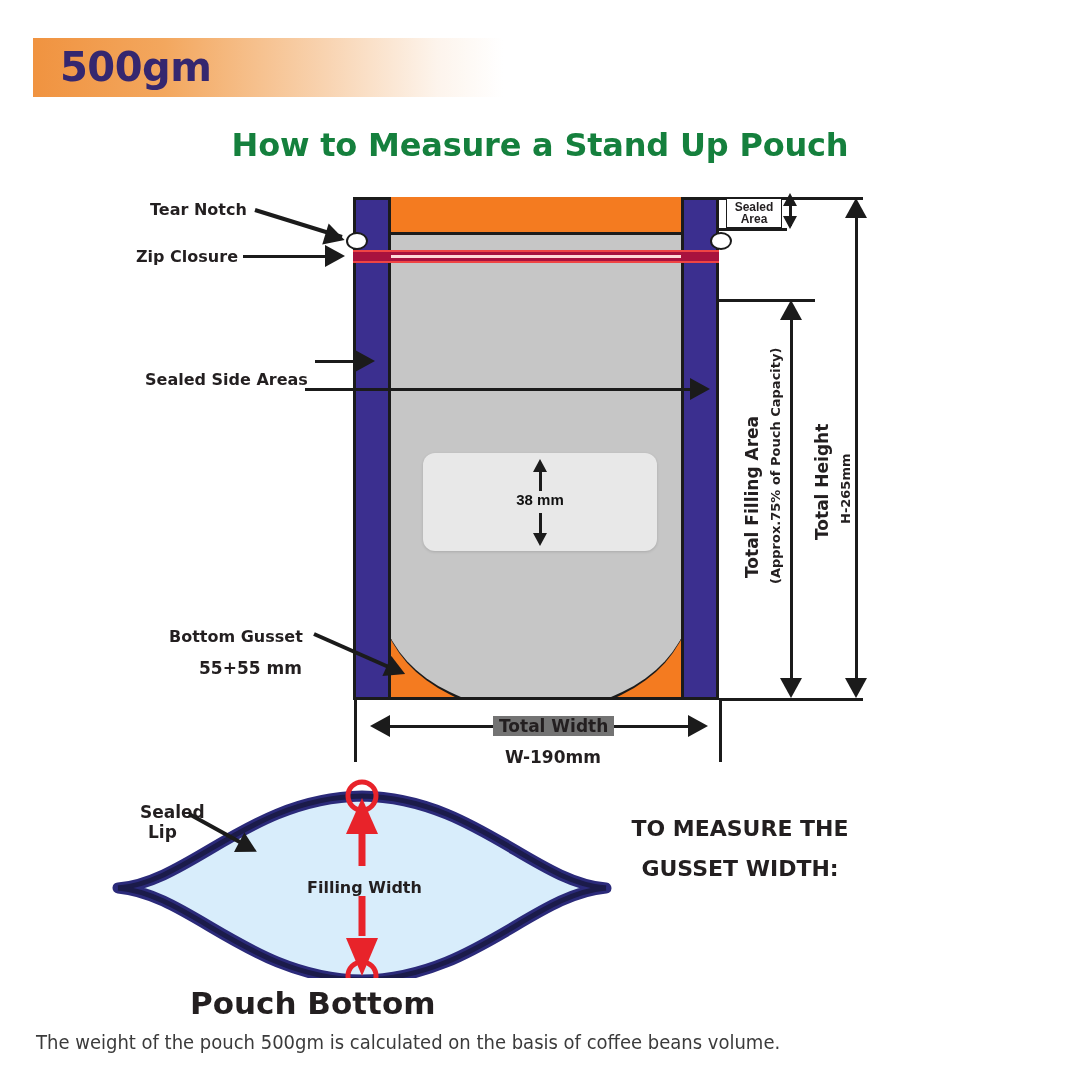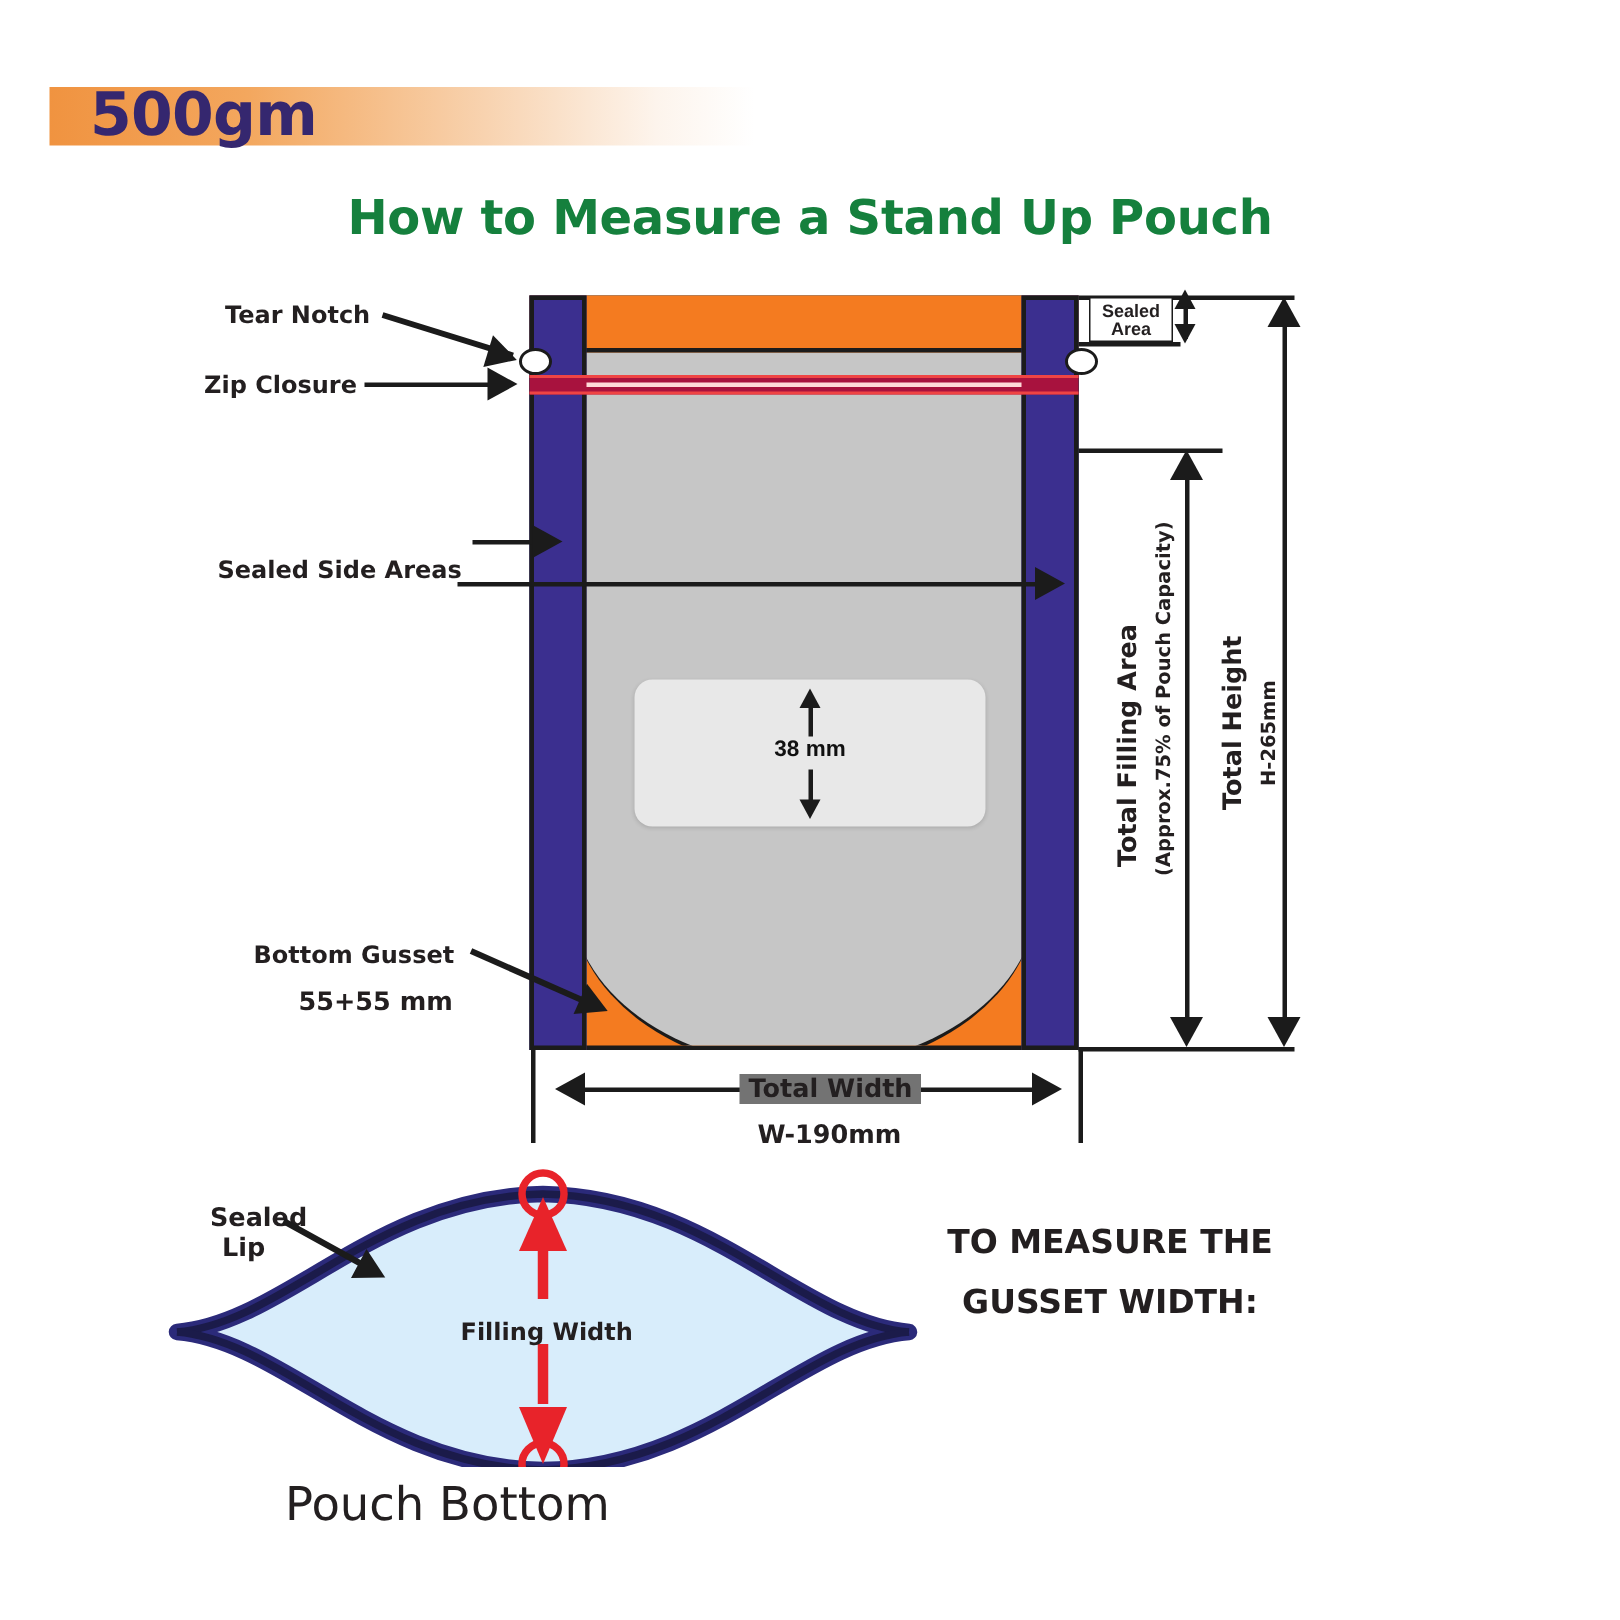--- a/index.html
+++ b/index.html
@@ -22,23 +22,22 @@
     width: 1080px;
     height: 1080px;
   }
 
   
   #weight-badge {
     position: absolute;
     left: 33px;
     top: 38px;
     width: 470px;
-    height: 39px;
+    height: 59px;
     background: linear-gradient(90deg, #f09340 0%, #f3a75e 28%, #f8d3b0 62%, #fdf4ec 86%, #ffffff 100%);
-    margin-top: 20px;
   }
   #weight-badge-label {
     position: absolute;
     left: 27px;
     top: 50%;
     transform: translateY(-52%);
     font-size: 40px;
     font-weight: bold;
     color: #35276f;
     letter-spacing: -0.5px;
@@ -199,21 +198,21 @@
     text-align: center;
     line-height: 1.0;
   }
   #sealed-area-label { font-size: 12px; font-weight: bold; color: #231f20; }
 
   
   #gusset-diagram { position: absolute; left: 100px; top: 778px; width: 520px; height: 200px; }
   #pouch-bottom-title {
     position: absolute;
     left: 190px; top: 985px;
-    font-size: 31px; font-weight: normal; color: #231f20;
+    font-size: 31px; font-weight: bold; color: #231f20;
     font-family: "DejaVu Sans", sans-serif;
     text-align: right;
   }
   .right-copy {
     position: absolute;
     width: 360px;
     text-align: center;
     font-family: "DejaVu Sans", sans-serif;
     color: #231f20;
   }
@@ -357,14 +356,15 @@
   </svg>
   <div class="ah-right" style="left:238px; top:836px; transform: rotate(28deg);"></div>
 
   <div class="anno" style="left:307px; top:878px; font-size:16px;">Filling Width</div>
 
   <div id="pouch-bottom-title">Pouch Bottom</div>
 
   <div class="right-copy" id="measure-heading-1">TO MEASURE THE</div>
   <div class="right-copy" id="measure-heading-2">GUSSET WIDTH:</div>
 
+  <div id="footnote">The weight of the pouch 500gm is calculated on the basis of coffee beans volume.</div>
 
 </div>
 
 </body></html>

